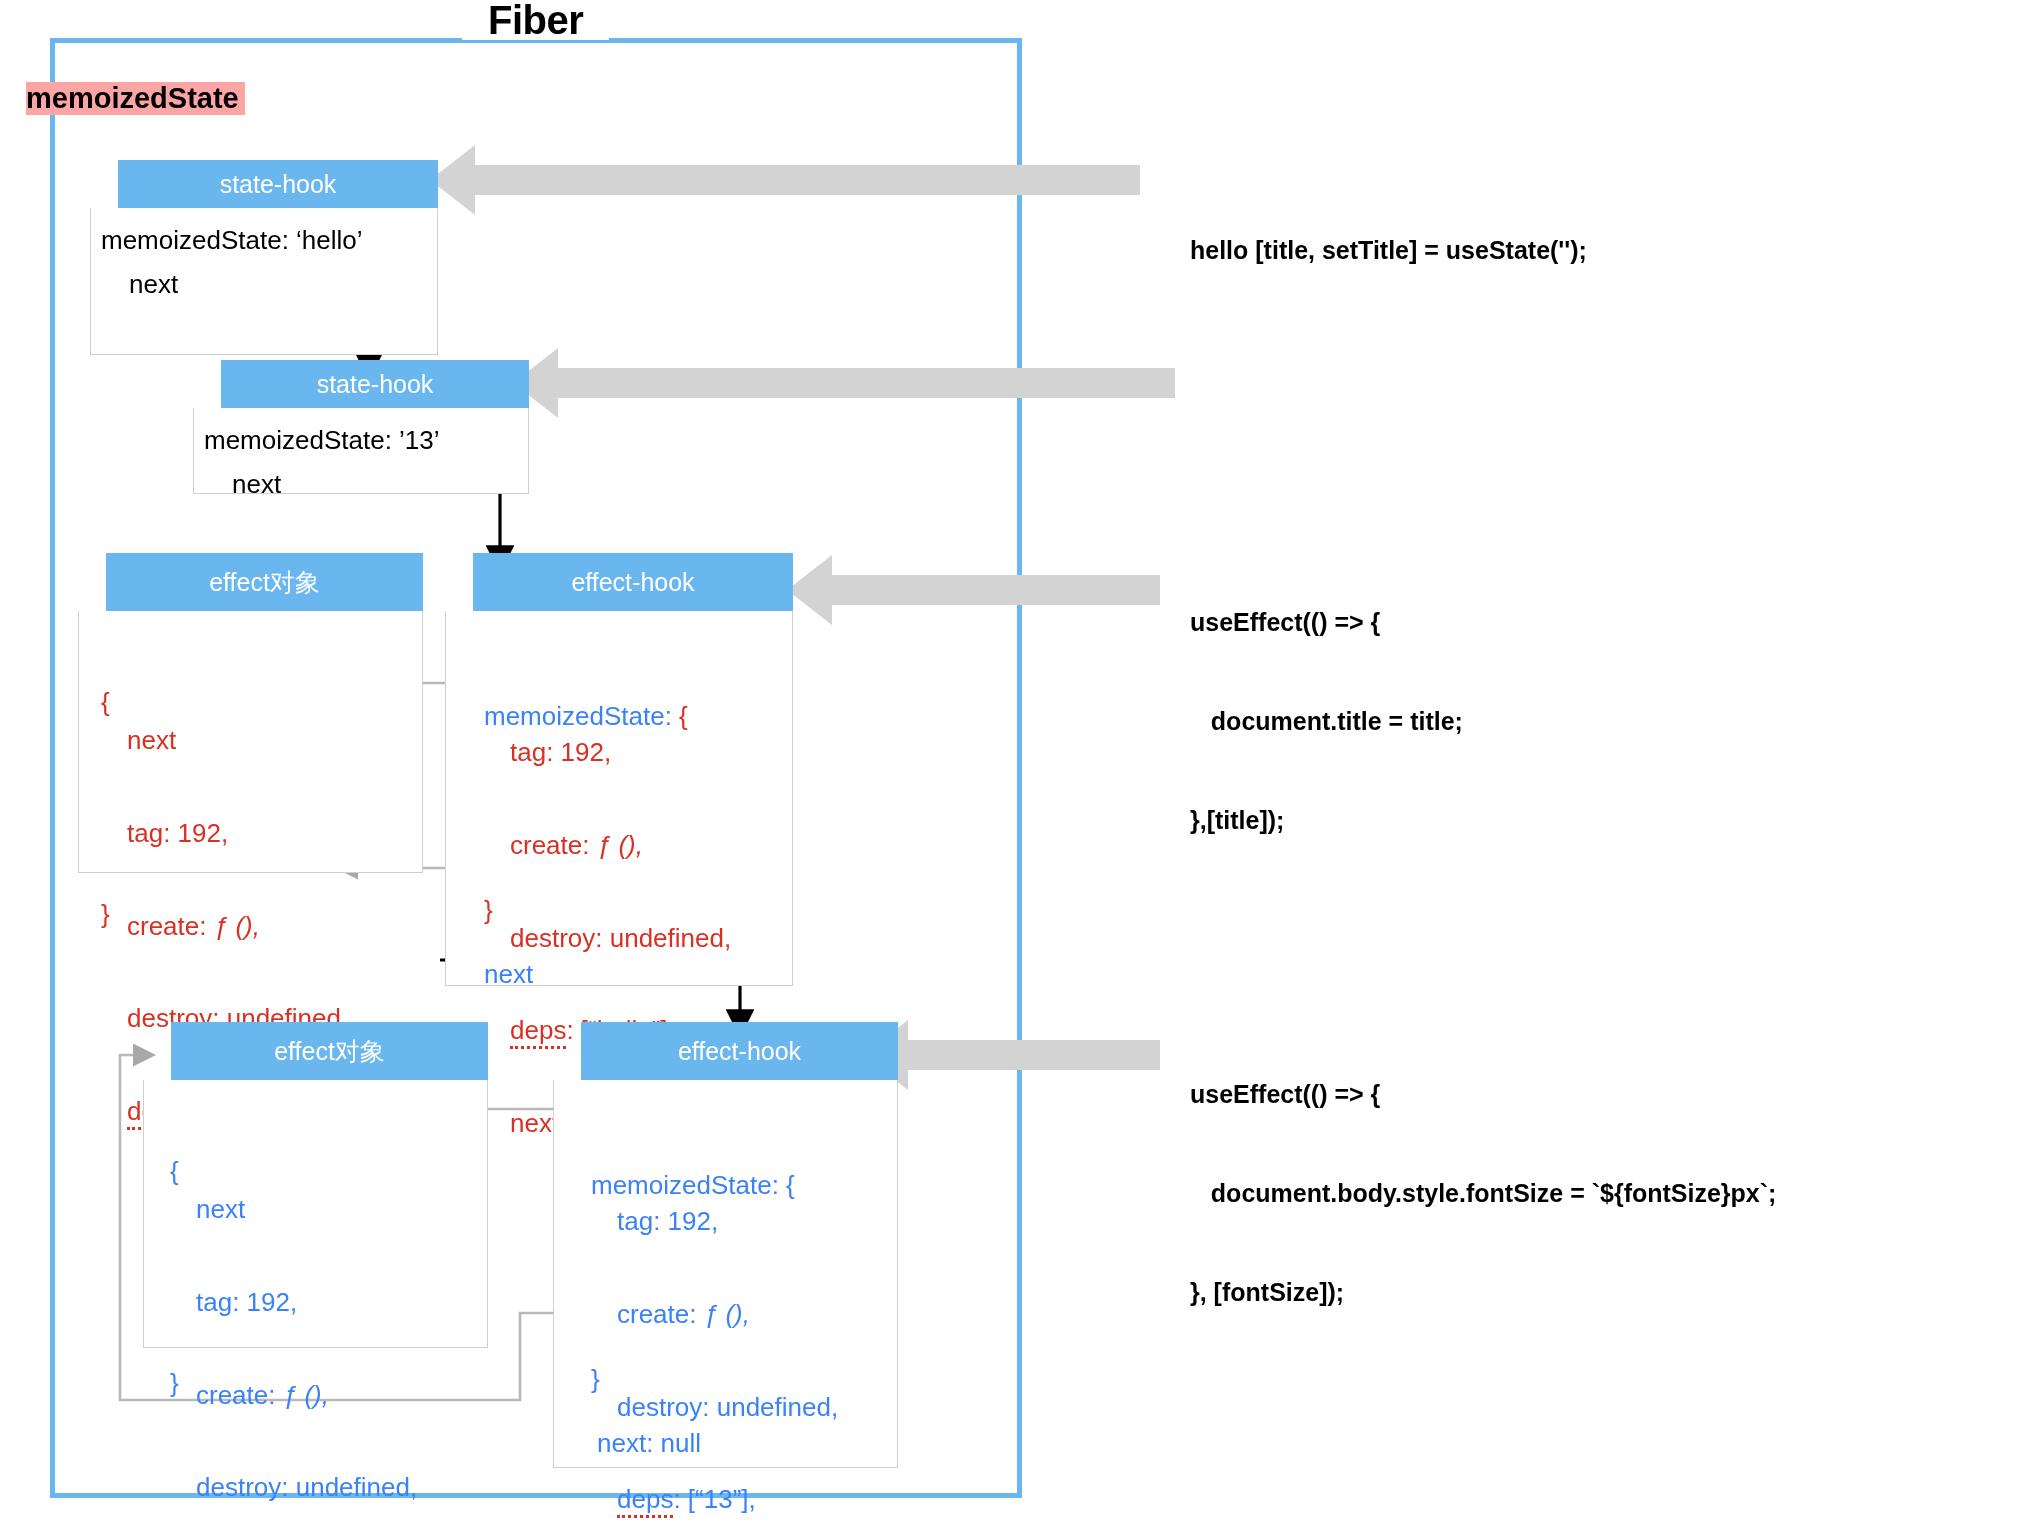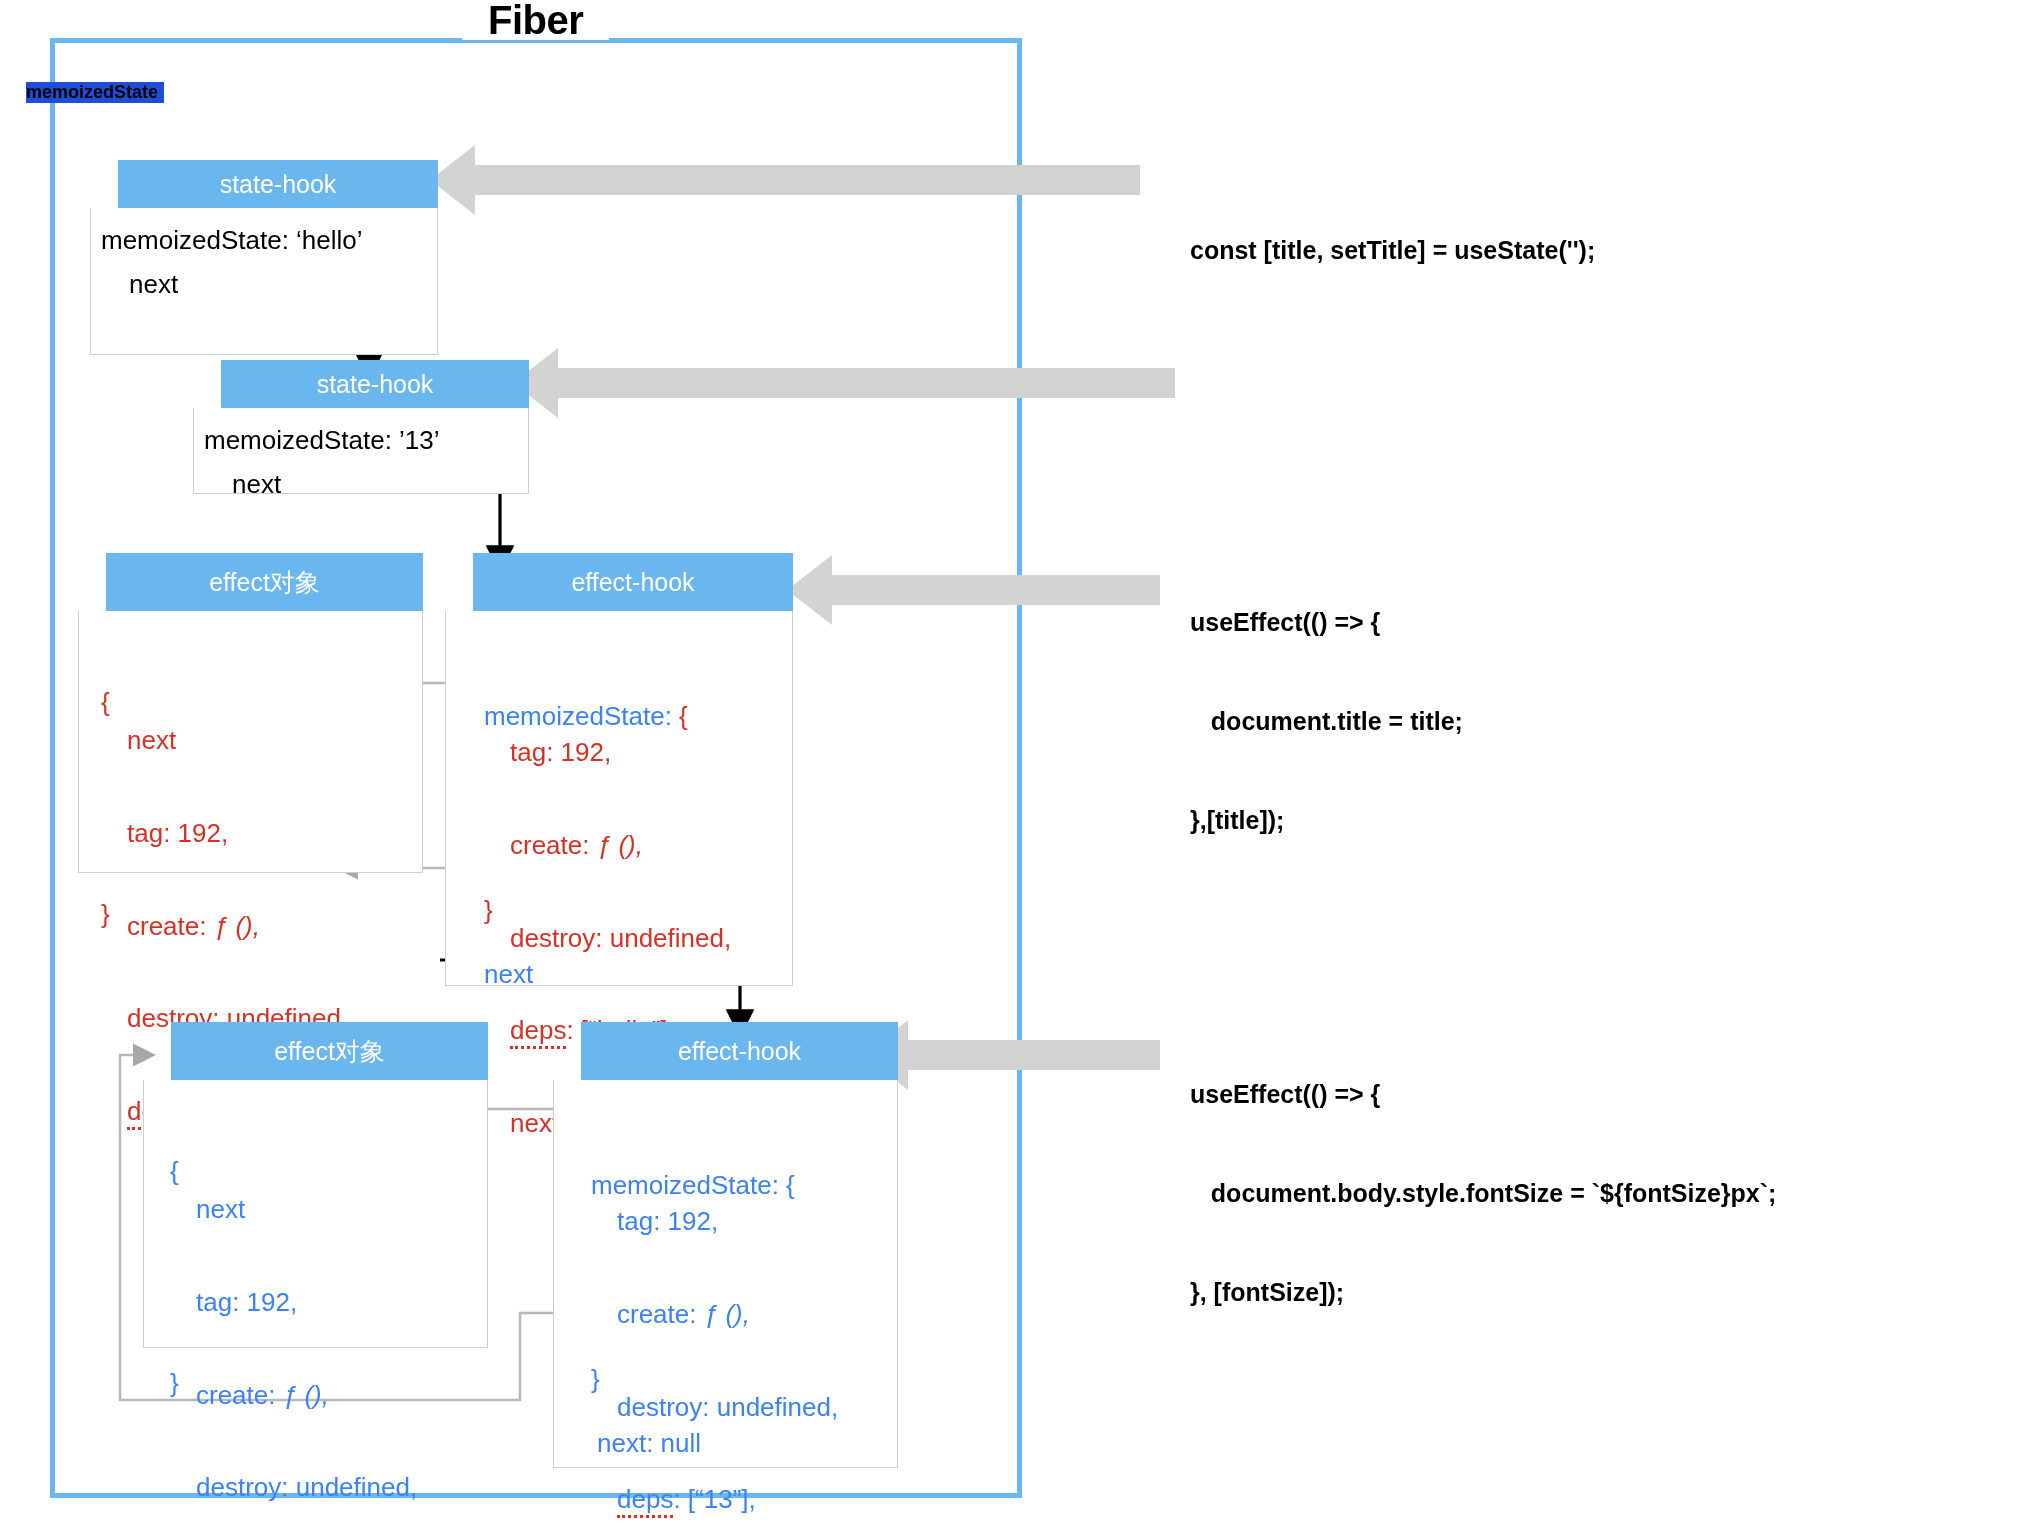--- a/index.html
+++ b/index.html
@@ -22,23 +22,23 @@
     font-size:40px;
     font-weight:bold;
     color:#000;
     letter-spacing:-0.5px;
     line-height:1;
     z-index:5;
   }
   .memoized-label{
     position:absolute;
     left:26px; top:82px;
-    background:#1d4ed8;
+    background:#fca5a5;
     padding:0 6px 0 0;
-    font-size:18px;
+    font-size:29px;
     font-weight:bold;
     color:#000;
     z-index:6;
   }
 
   
   .node{position:absolute;box-sizing:border-box;}
   .node .hdr{
     background:#6ab7f0;
     color:#ffffff;
@@ -249,21 +249,21 @@
       <div class="codeblock" style="left:37px; top:222px;">
         <div class="blk">}</div>
       </div>
       <div class="codeblock" style="left:43px; top:286px;">
         <div class="blk">next: null</div>
       </div>
     </div>
   </div>
 
   <div class="annot" style="left:1190px; top:168px;">
-    <div>const [title, setTitle] = useState('');</div>
+    <div>hello [title, setTitle] = useState('');</div>
   </div>
 
 
   <div class="annot" style="left:1190px; top:540px;">
     <div>useEffect(() =&gt; {</div>
     <div>   document.title = title;</div>
     <div>},[title]);</div>
   </div>
 
   <div class="annot" style="left:1190px; top:1012px;">

